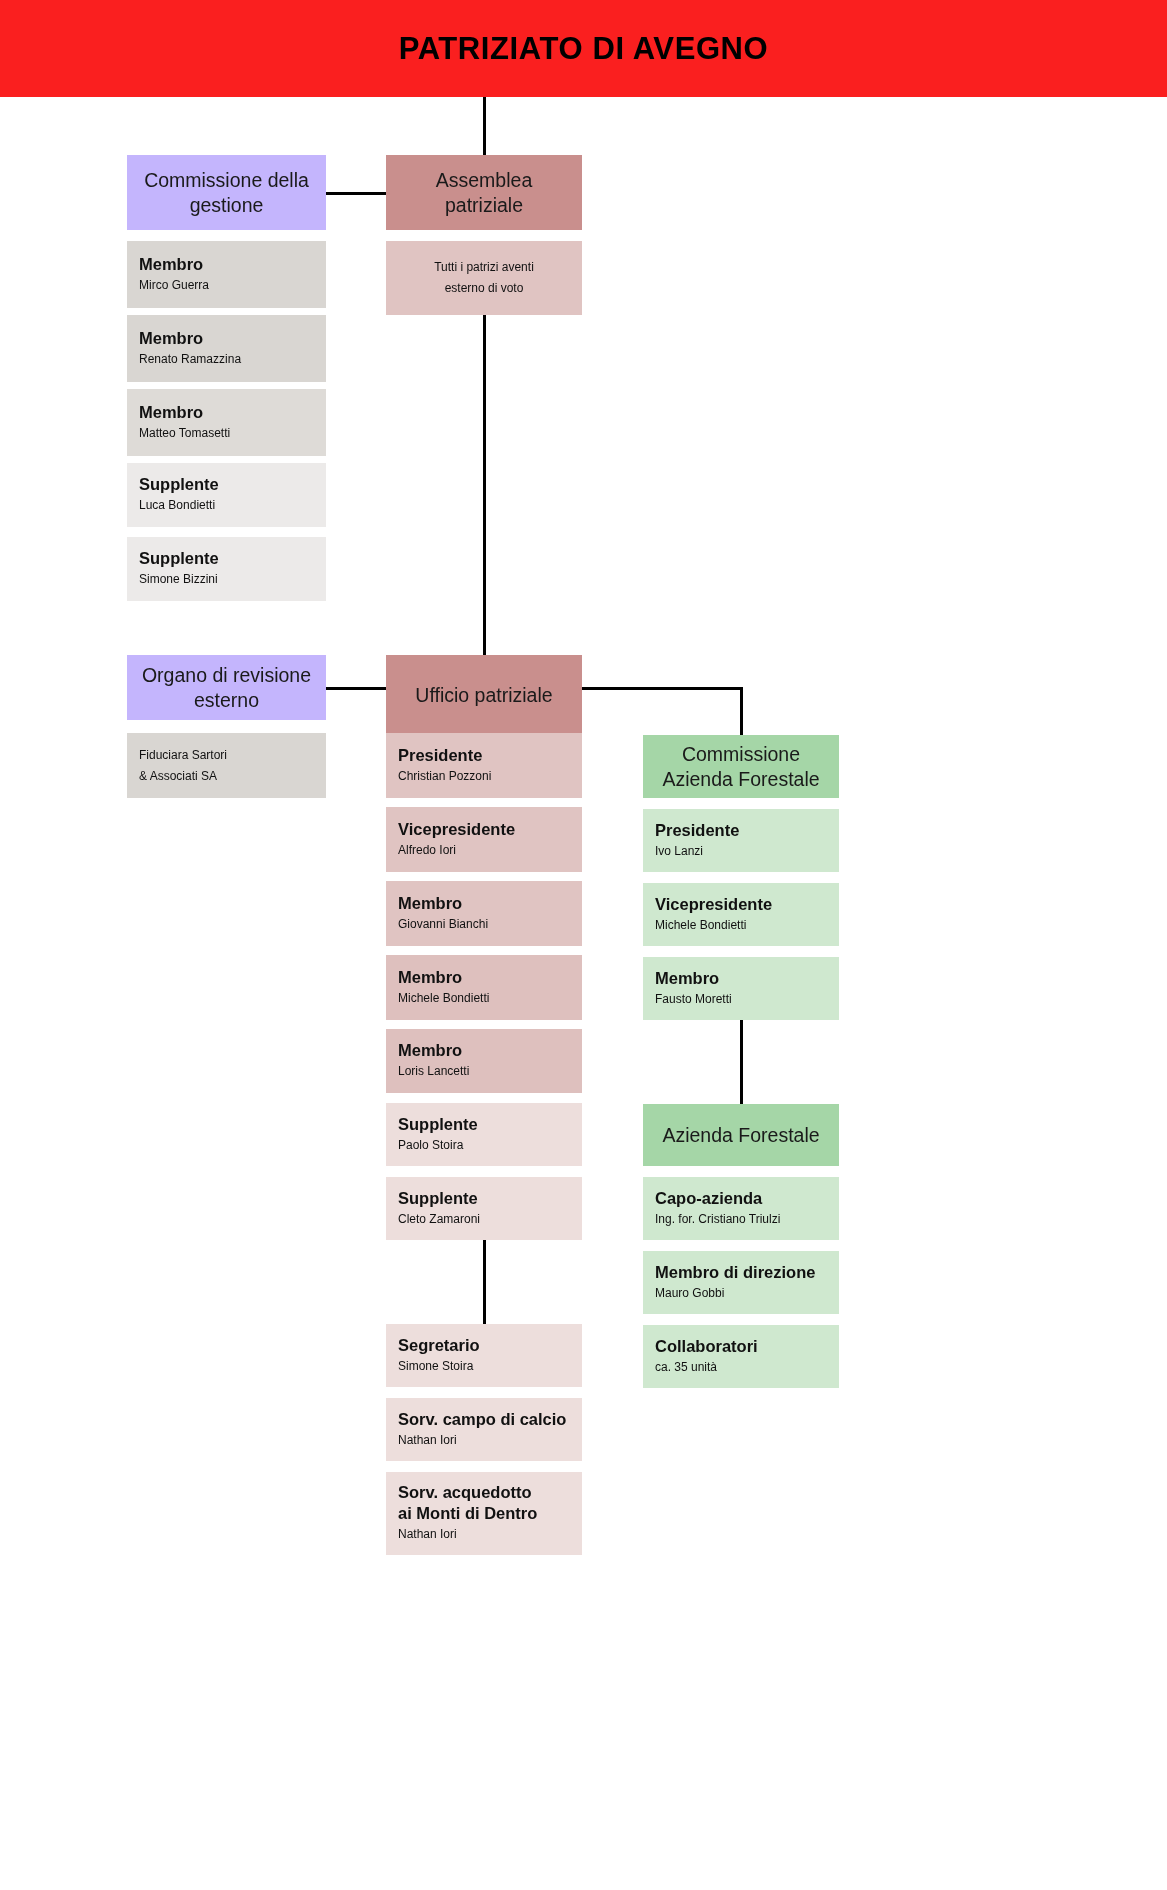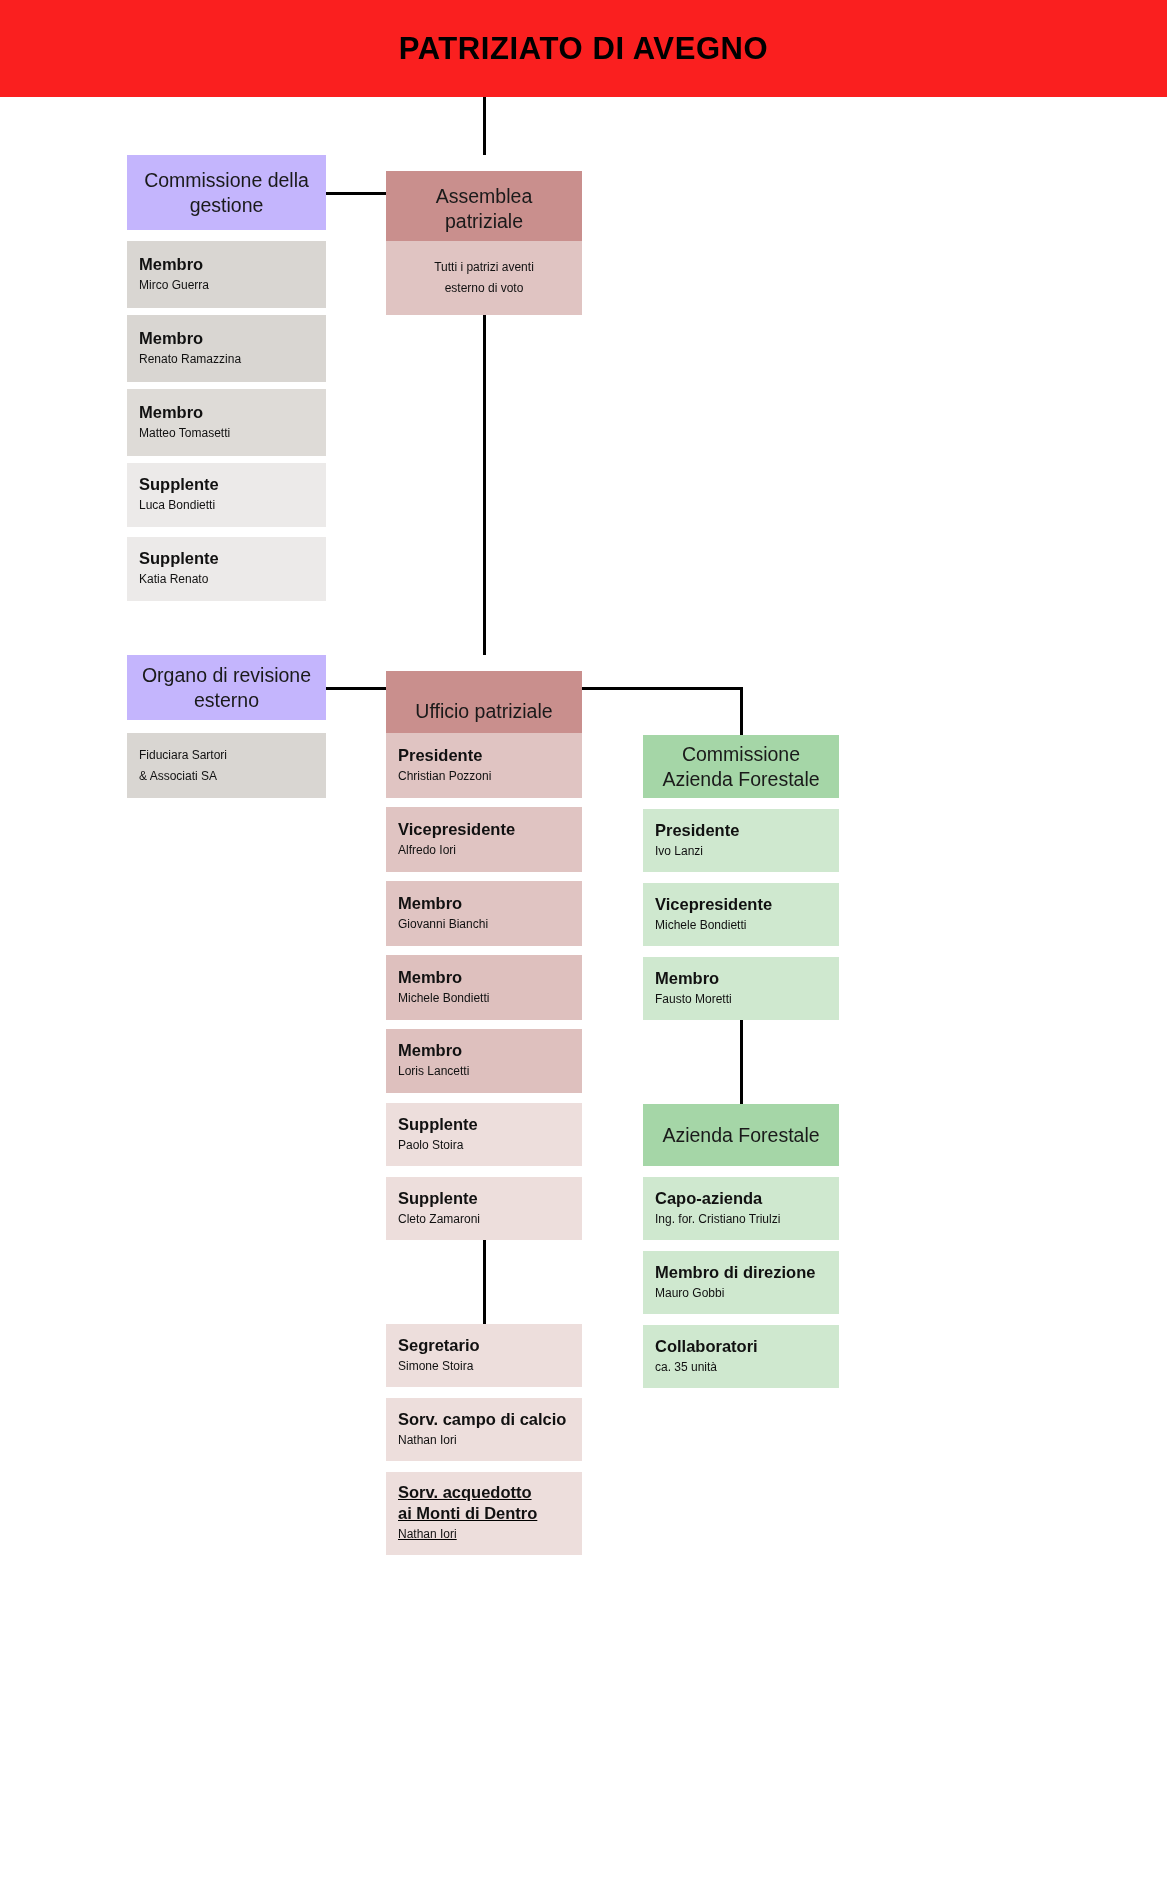--- a/index.html
+++ b/index.html
@@ -56,21 +56,21 @@
     font-weight: normal;
     color: #111111;
   }
   .pad { padding: 0 12px; }
 
   
   .c-gray-head  { background: #c4b5fd; }
   .c-gray-1     { background: #d9d6d2; }
   .c-gray-2     { background: #dedbd7; }
   .c-gray-3     { background: #eceae9; }
-  .c-rose-head  { background: #c98f8d; margin-top: 16px; }
+  .c-rose-head  { background: #c98f8d; }
   .c-rose-1     { background: #e0c4c2; }
   .c-rose-2     { background: #dec0be; }
   .c-rose-3     { background: #eddedc; }
   .c-green-head { background: #a5d6a7; }
   .c-green-1    { background: #cfe8cf; }
 </style>
 </head>
 <body>
 
 <div id="root">
@@ -114,21 +114,21 @@
     <div class="person">Matteo Tomasetti</div>
   </div>
 
   <div class="box left-text pad c-gray-3" style="left:127px; top:463px; width:199px; height:64px;">
     <div class="role">Supplente</div>
     <div class="person">Luca Bondietti</div>
   </div>
 
   <div class="box left-text pad c-gray-3" style="left:127px; top:537px; width:199px; height:64px;">
     <div class="role">Supplente</div>
-    <div class="person">Katia Renato</div>
+    <div class="person">Simone Bizzini</div>
   </div>
 
   <div class="box center-text pad c-gray-head" style="left:127px; top:655px; width:199px; height:65px;">
     <div class="head-label">Organo di revisione</div>
     <div class="head-label">esterno</div>
   </div>
 
   <div class="box left-text pad c-gray-1" style="left:127px; top:733px; width:199px; height:65px;">
     <div class="person">Fiduciara Sartori</div>
     <div class="person">&amp; Associati SA</div>
@@ -186,21 +186,21 @@
   <div class="box left-text pad c-rose-3" style="left:386px; top:1324px; width:196px; height:63px;">
     <div class="role">Segretario</div>
     <div class="person">Simone Stoira</div>
   </div>
 
   <div class="box left-text pad c-rose-3" style="left:386px; top:1398px; width:196px; height:63px;">
     <div class="role">Sorv. campo di calcio</div>
     <div class="person">Nathan Iori</div>
   </div>
 
-  <div class="box left-text pad c-rose-3" style="left:386px; top:1472px; width:196px; height:83px;text-decoration:underline;">
+  <div class="box left-text pad c-rose-3" style="left:386px; top:1472px; width:196px; height:83px;">
     <div class="role">Sorv. acquedotto</div>
     <div class="role">ai Monti di Dentro</div>
     <div class="person">Nathan Iori</div>
   </div>
 
   <div class="box center-text pad c-green-head" style="left:643px; top:735px; width:196px; height:63px;">
     <div class="head-label">Commissione</div>
     <div class="head-label">Azienda Forestale</div>
   </div>
 

